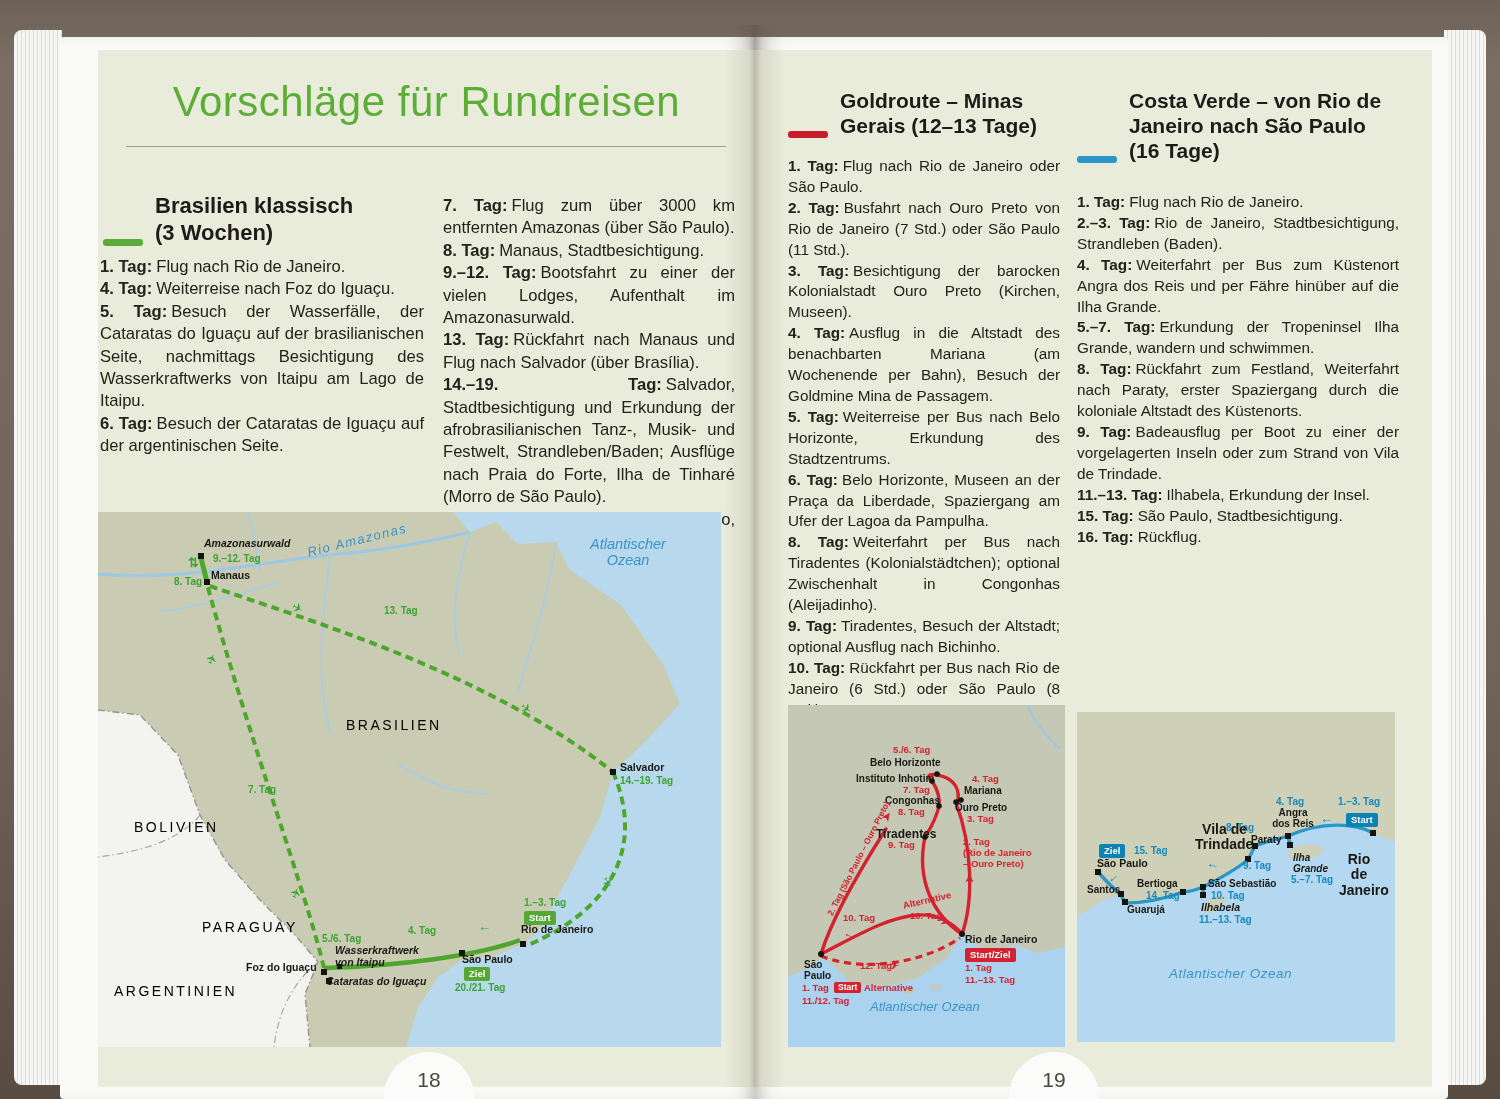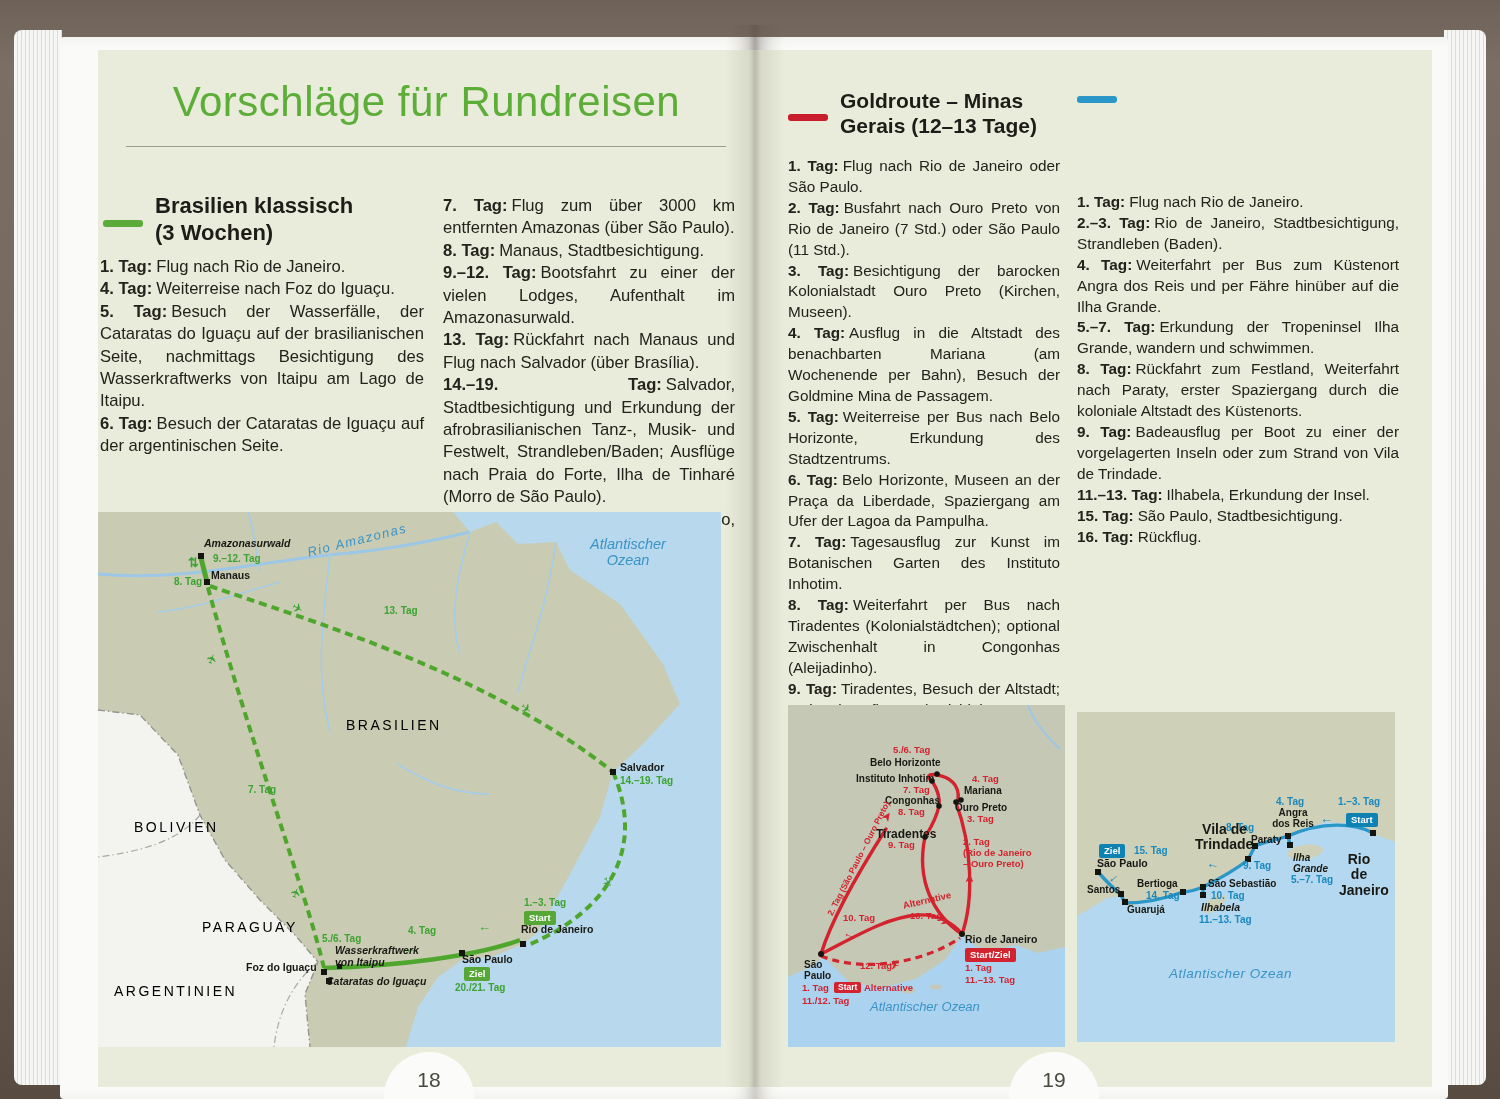--- a/index.html
+++ b/index.html
@@ -14,21 +14,21 @@
   .page.right{left:755px;width:693px;border-radius:0 4px 4px 0;box-shadow:inset 14px 0 22px -14px rgba(60,50,40,.45)}
   .content{position:absolute;background:#e9ecda}
   .page.left .content{left:38px;top:13px;width:657px;height:1037px}
   .page.right .content{left:0;top:13px;width:677px;height:1037px}
   .fold{position:absolute;left:725px;top:25px;width:60px;height:1062px;pointer-events:none;
         background:linear-gradient(90deg,rgba(0,0,0,0) 0%,rgba(70,60,50,.10) 40%,rgba(70,60,50,.28) 50%,rgba(70,60,50,.10) 60%,rgba(0,0,0,0) 100%)}
   .pnum{position:absolute;top:1015px;width:90px;height:90px;border-radius:50%;background:#fbfcfa;text-align:center}
   .pnum span{display:inline-block;margin-top:16px;font-size:21px;color:#49493f}
   .title{position:absolute;left:0;top:28px;width:100%;text-align:center;font-size:42px;color:#5dae39;letter-spacing:.5px}
   .rule{position:absolute;left:28px;top:96px;width:600px;height:1px;background:#9a9c8e}
-  .rhead{position:absolute;display:flex;align-items:center}
+  .rhead{position:absolute;display:flex;align-items:flex-end}
   .dash{width:40px;height:7px;border-radius:3px;margin-top:8px;flex:none}
   .dash.g{background:#5aab3a}.dash.r{background:#c81e2c}.dash.b{background:#2b96c8}
   .rhead h2{margin:0 0 0 12px;font-size:21px;line-height:25px;color:#1d1c18;white-space:pre-line}
   .page.left .rhead h2{font-size:22px;line-height:27px}
   .col{position:absolute;color:#23221c}
   .col .day{margin:0;text-align:justify}
   .page.left .col{font-size:16.6px;line-height:22.4px}
   .page.right .col{font-size:15.3px;line-height:20.9px}
   .day b{margin-right:4px}
   
@@ -168,31 +168,33 @@
       <h2>Goldroute – Minas
 Gerais (12–13 Tage)</h2>
     </div>
     <div class="col" style="left:33px;top:106px;width:272px">
       <p class="day"><b>1. Tag:</b><span>Flug nach Rio de Janeiro oder São Paulo.</span></p>
       <p class="day"><b>2. Tag:</b><span>Busfahrt nach Ouro Preto von Rio de Janeiro (7 Std.) oder São Paulo (11 Std.).</span></p>
       <p class="day"><b>3. Tag:</b><span>Besichtigung der barocken Kolonialstadt Ouro Preto (Kirchen, Museen).</span></p>
       <p class="day"><b>4. Tag:</b><span>Ausflug in die Altstadt des benachbarten Mariana (am Wochenende per Bahn), Besuch der Goldmine Mina de Passagem.</span></p>
       <p class="day"><b>5. Tag:</b><span>Weiterreise per Bus nach Belo Horizonte, Erkundung des Stadtzentrums.</span></p>
       <p class="day"><b>6. Tag:</b><span>Belo Horizonte, Museen an der Praça da Liberdade, Spaziergang am Ufer der Lagoa da Pampulha.</span></p>
-      <p class="day"><b>7. Tag:</b><span>Tagesausflug zur Kunst im Botanischen Garten des Instituto Inhotim.</span></p>
       <p class="day"><b>8. Tag:</b><span>Weiterfahrt per Bus nach Tiradentes (Kolonialstädtchen); optional Zwischenhalt in Congonhas (Aleijadinho).</span></p>
       <p class="day"><b>9. Tag:</b><span>Tiradentes, Besuch der Altstadt; optional Ausflug nach Bichinho.</span></p>
       <p class="day"><b>10. Tag:</b><span>Rückfahrt per Bus nach Rio de Janeiro (6 Std.) oder São Paulo (8 Std.).</span></p>
       <p class="day"><b>11. Tag:</b><span>São Paulo oder Rio de Janeiro.</span></p>
       <p class="day"><b>12. Tag:</b><span>Rückflug von São Paulo oder noch 1 Tag in Rio de Janeiro.</span></p>
       <p class="day"><b>13. Tag:</b><span>Rückflug von Rio de Janeiro.</span></p>
     </div>
 
     <div class="rhead" style="left:322px;top:38px;width:340px">
       <span class="dash b"></span>
+      <h2>Costa Verde – von Rio de
+Janeiro nach São Paulo
+(16 Tage)</h2>
     </div>
     <div class="col" style="left:322px;top:142px;width:322px">
       <p class="day"><b>1. Tag:</b><span>Flug nach Rio de Janeiro.</span></p>
       <p class="day"><b>2.–3. Tag:</b><span>Rio de Janeiro, Stadtbesichtigung, Strandleben (Baden).</span></p>
       <p class="day"><b>4. Tag:</b><span>Weiterfahrt per Bus zum Küstenort Angra dos Reis und per Fähre hinüber auf die Ilha Grande.</span></p>
       <p class="day"><b>5.–7. Tag:</b><span>Erkundung der Tropeninsel Ilha Grande, wandern und schwimmen.</span></p>
       <p class="day"><b>8. Tag:</b><span>Rückfahrt zum Festland, Weiterfahrt nach Paraty, erster Spaziergang durch die koloniale Altstadt des Küstenorts.</span></p>
       <p class="day"><b>9. Tag:</b><span>Badeausflug per Boot zu einer der vorgelagerten Inseln oder zum Strand von Vila de Trindade.</span></p>
       <p class="day"><b>11.–13. Tag:</b><span>Ilhabela, Erkundung der Insel.</span></p>
       <p class="day"><b>15. Tag:</b><span>São Paulo, Stadtbesichtigung.</span></p>

